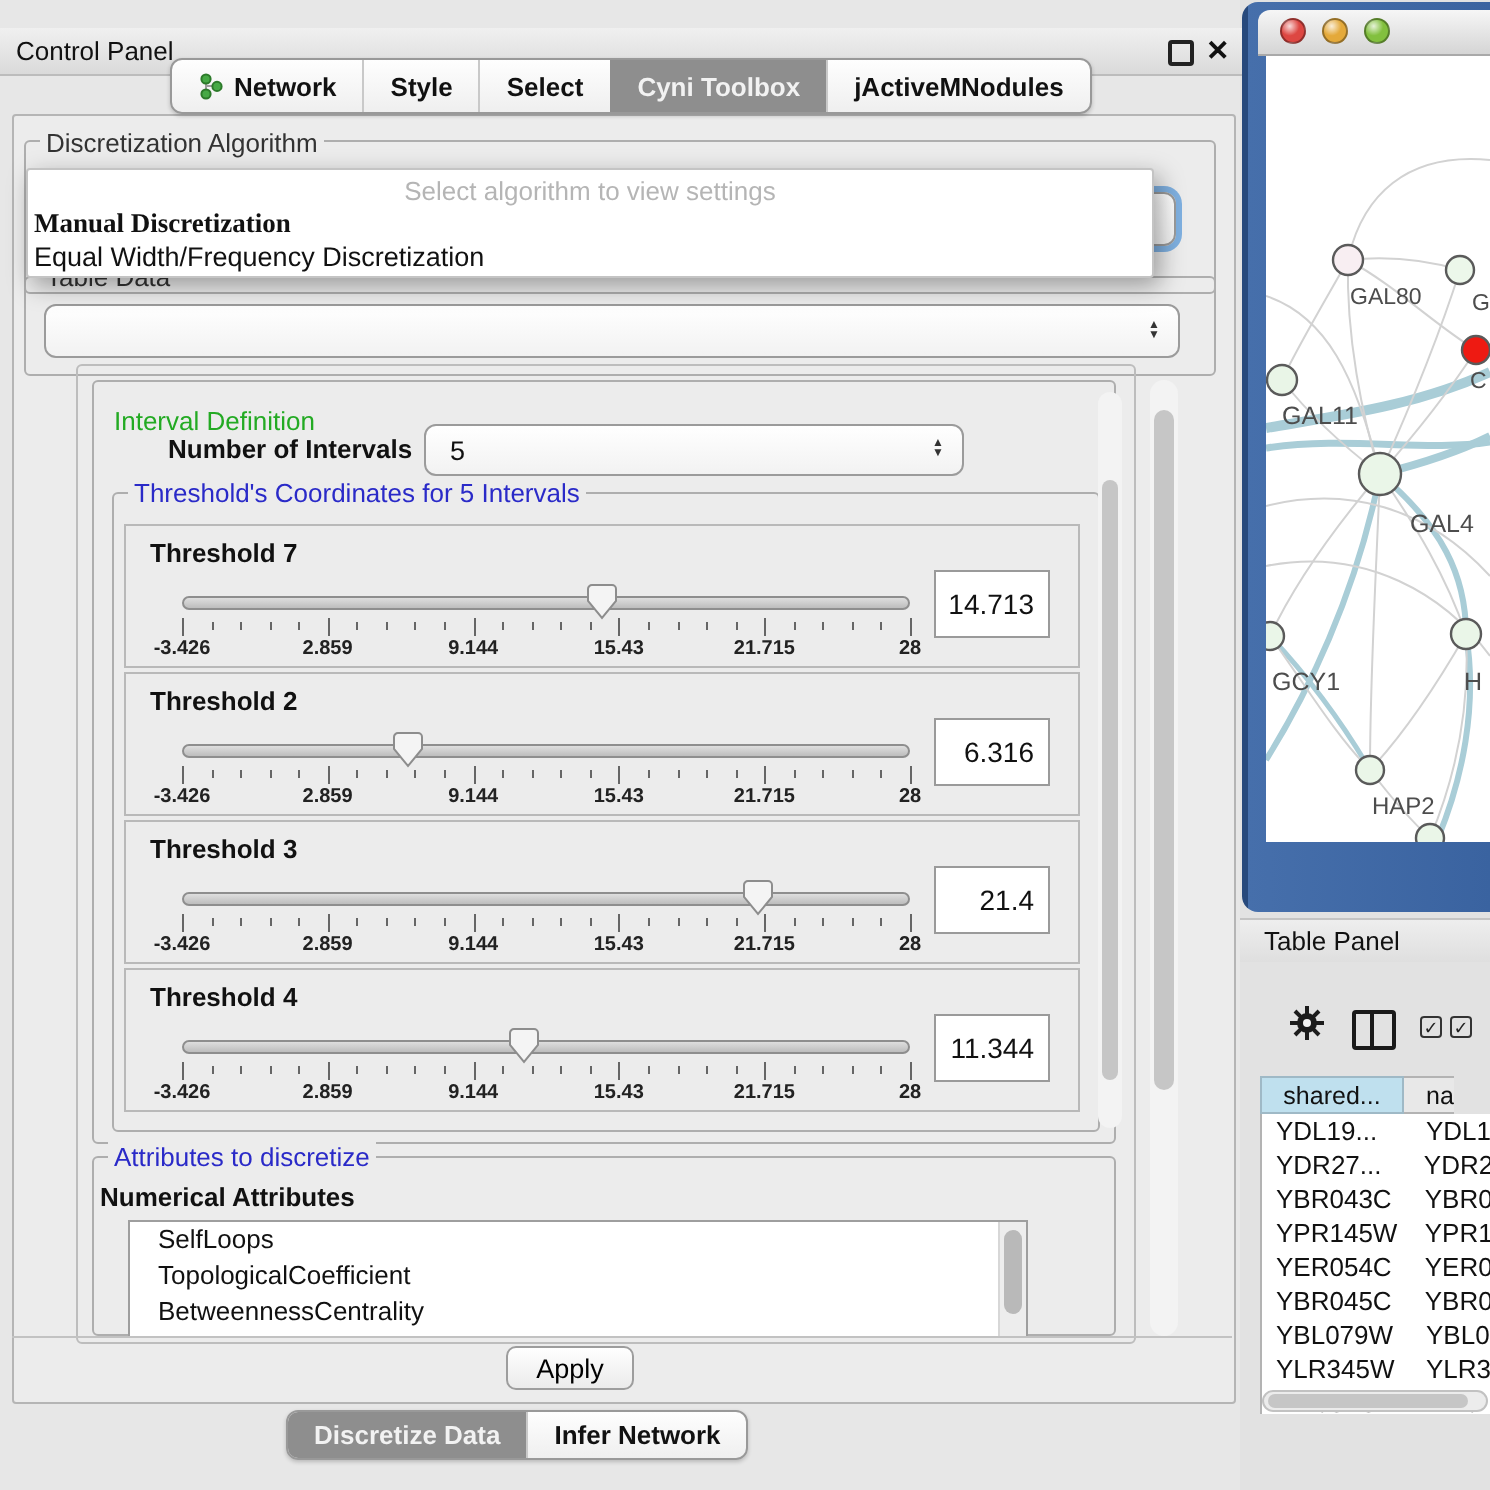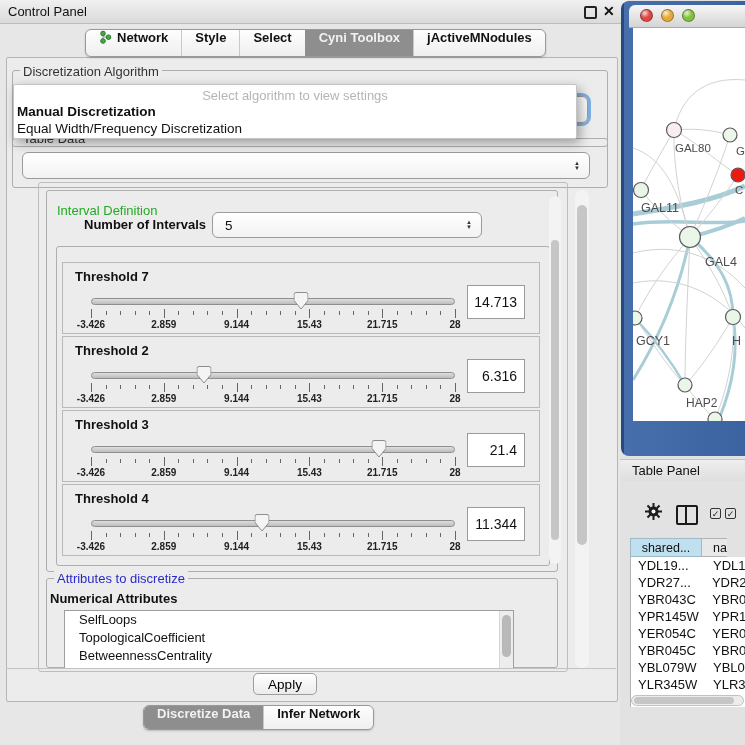--- a/index.html
+++ b/index.html
@@ -1,51 +1,51 @@
 <!DOCTYPE html>
 <html><head>
 <meta charset="utf-8">
 <style>
   html,body{margin:0;padding:0;background:#e4e4e4;}
   #app{position:relative;width:745px;height:745px;overflow:hidden;background:#e2e2e2;
        font-family:"Liberation Sans",sans-serif;color:#111;}
   
   #cp{position:absolute;left:0;top:0;width:620px;height:745px;background:#e7e7e7;}
-  .titlebar{position:absolute;left:0;top:0;width:628px;height:23px;
+  .titlebar{position:absolute;left:0;top:14px;width:628px;height:23px;
     background:linear-gradient(#f0f0f0,#dadada);border-bottom:1px solid #bcbcbc;}
   .titlebar .t{position:absolute;left:8px;top:4px;font-size:13px;}
   .float-icon{position:absolute;left:584px;top:6px;width:9px;height:9px;border:2px solid #222;border-radius:2px;}
   .close-icon{position:absolute;left:603px;top:3px;font-size:14px;font-weight:bold;color:#111;}
   .main-panel{position:absolute;left:6px;top:57px;width:610px;height:643px;
     background:#ececec;border:1px solid #b5b5b5;border-radius:2px;}
   
   .segbar{position:absolute;display:flex;height:26px;border:1px solid #999;border-radius:6px;
     overflow:hidden;background:linear-gradient(#fefefe,#efefef);box-shadow:0 1px 2px rgba(0,0,0,.2);z-index:3;}
   #top-tabs{left:85px;top:29px;}
   #bottom-tabs{left:143px;top:705px;height:23px;}
-  .seg{display:flex;gap:5px;padding:0 13px;font-size:13px;font-weight:600;
+  .seg{display:flex;align-items:center;gap:5px;padding:0 13px;font-size:13px;font-weight:600;
     color:#111;border-left:1px solid #c9c9c9;white-space:nowrap;}
   .seg:first-child{border-left:none;}
   .seg.sel{background:#8e8e8e;color:#f2f2f2;border-left-color:#8e8e8e;}
   
   .group{position:absolute;border:1px solid #aeaeae;border-radius:3px;}
   .gtitle{position:absolute;font-size:13px;background:#ececec;padding:0 3px;white-space:nowrap;z-index:2;}
   .green{color:#23aa23;margin-top:20px;} .blue{color:#2a2ac8;} .dark{color:#333;}
   
   .combo{position:absolute;background:linear-gradient(#ffffff,#f2f2f2);border:1px solid #9b9b9b;
     border-radius:6px;font-size:13.5px;display:flex;align-items:center;padding-left:12px;box-sizing:border-box;}
   .spin{position:absolute;right:9px;top:50%;transform:translateY(-50%);display:flex;flex-direction:column;
     align-items:center;font-size:6px;line-height:5px;color:#333;}
   .focusring{box-shadow:0 0 0 3px #7fb0e0;}
   
   #popup{position:absolute;left:13px;top:84px;width:562px;height:53px;background:#fff;
     border:1px solid #c4c4c4;border-radius:2px;box-shadow:3px 4px 12px rgba(0,0,0,.35);z-index:5;}
   .pp-ph{text-align:center;color:#b5b5b5;font-size:13px;margin-top:3px;height:15px;}
   .pp-item{font-size:13.5px;padding:1px 3px 0;height:16px;white-space:nowrap;overflow:hidden;}
-  .pp-item.b{font-weight:bold;}
+  .pp-item.b{font-weight:bold;font-family:Liberation Serif, serif;}
   
   .threshold-panel{position:absolute;left:62px;width:478px;height:72px;background:#ececec;
     border:1px solid #b9b9b9;box-sizing:border-box;}
   .th-label{position:absolute;left:12px;top:6px;font-size:13px;font-weight:bold;}
   .slider{position:absolute;left:28px;top:30px;width:364px;height:38px;}
   .track{position:absolute;left:0;top:5px;width:100%;height:7px;border-radius:4px;
     background:linear-gradient(#dedede,#bdbdbd);border:1px solid #8e8e8e;box-sizing:border-box;}
   .thumb{position:absolute;top:-1px;transform:translateX(-50%);width:15px;height:18px;}
   .ticks{position:absolute;left:0;top:16px;width:100%;height:9px;}
   .tick{position:absolute;top:2px;width:1px;height:4px;background:#666;}
@@ -171,20 +171,21 @@
     <span class="lbl b13" style="left:84px;top:217px;">Number of Intervals</span>
     <div class="combo" style="left:212px;top:212px;width:270px;height:26px;">
       <span>5</span>
       <span class="spin">
         <span>▲</span>
           <span>▼</span>
       </span>
     </div>
 
     <div class="group" style="left:56px;top:246px;width:492px;height:318px;"></div>
+    <span class="gtitle blue lbl" style="left:64px;top:239px;">Threshold's Coordinates for 5 Intervals</span>
 
     <div class="sb-track" style="left:549px;top:196px;width:12px;height:368px;">
       <div class="sb-thumb" style="left:2px;top:44px;width:8px;height:300px;"></div>
     </div>
 
     <div class="sb-track" style="left:575px;top:190px;width:14px;height:478px;">
       <div class="sb-thumb" style="left:2px;top:15px;width:10px;height:340px;"></div>
     </div>
 
     <div class="group" style="left:46px;top:578px;width:510px;height:88px;"></div>

